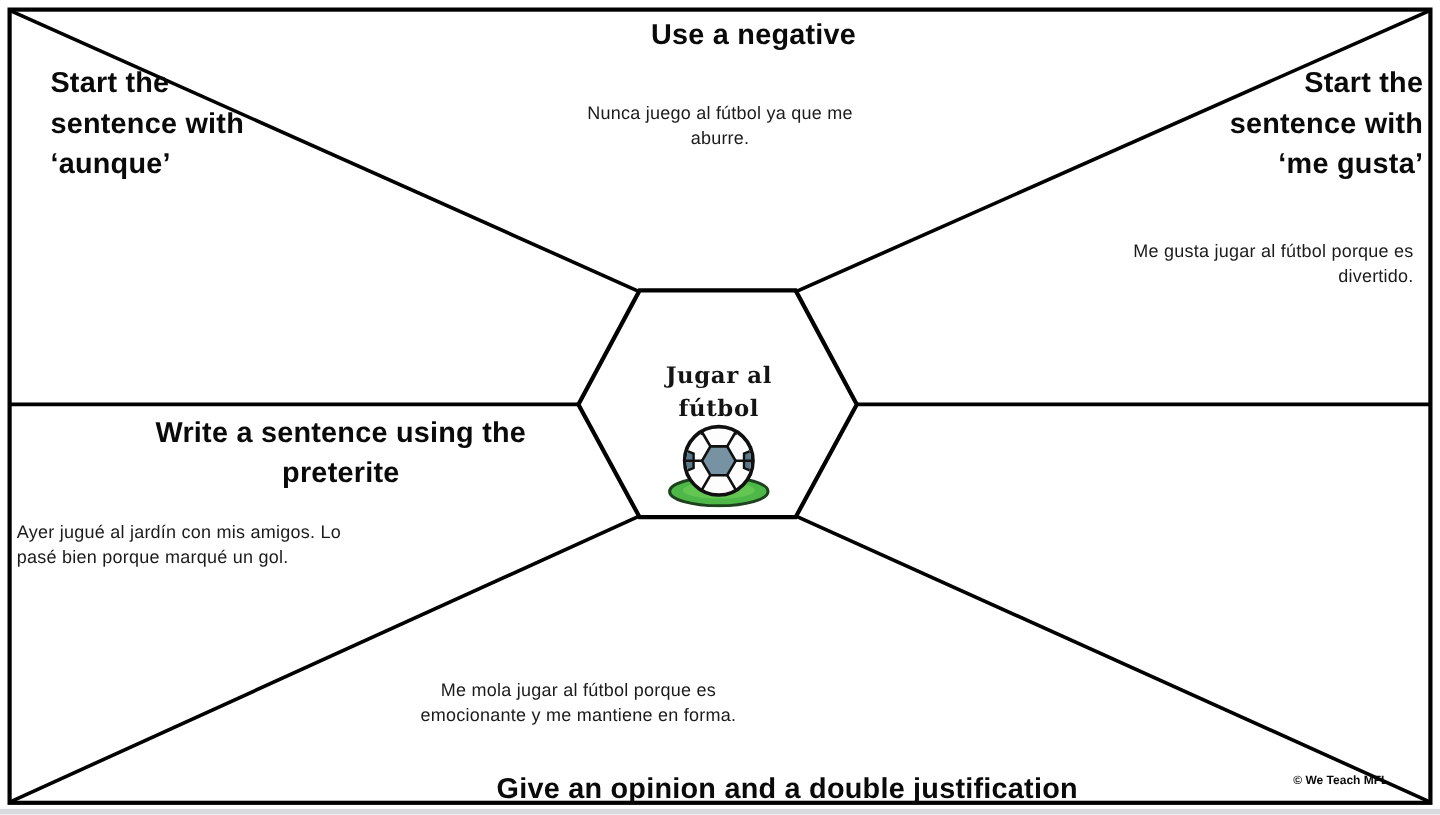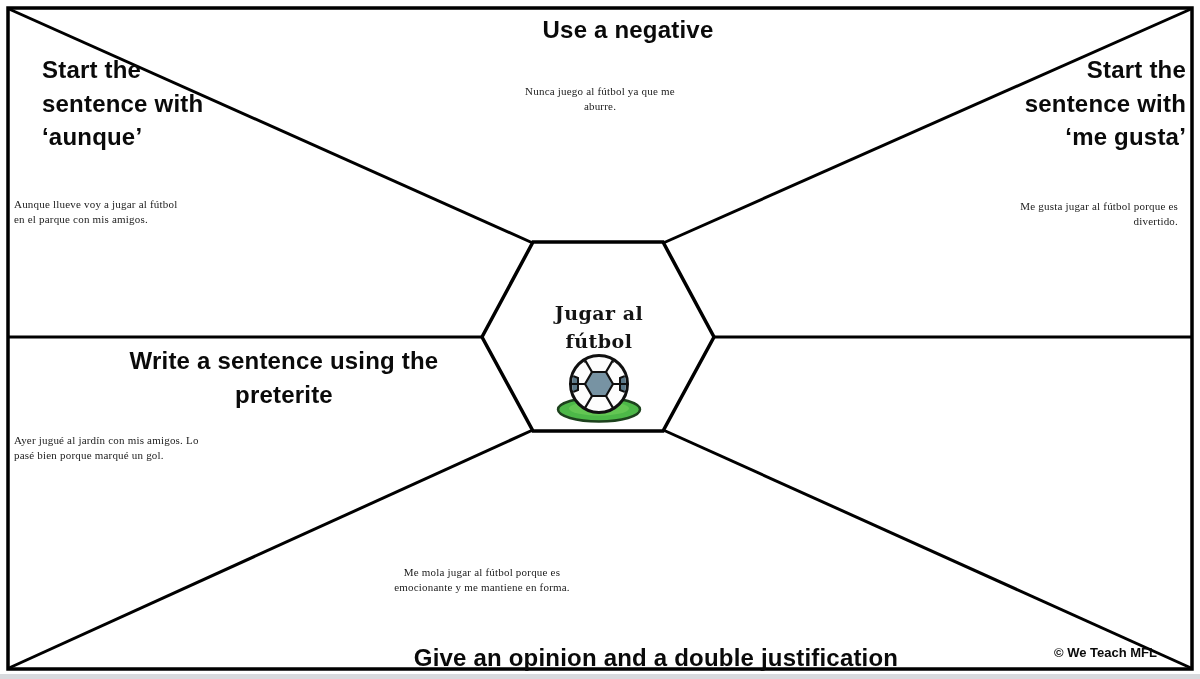--- a/index.html
+++ b/index.html
@@ -29,23 +29,23 @@
   .heading {
     font-family: "Liberation Sans", sans-serif;
     font-weight: 700;
     font-size: 24px;
     line-height: 1.4;
     white-space: pre-line;
     letter-spacing: 0.2px;
     margin-left: 28px;
   }
   .example {
-    font-family: Liberation Serif, serif;
+    font-family: Liberation Sans, sans-serif;
     font-weight: 400;
-    font-size: 11px;
+    font-size: 15px;
     line-height: 1.4;
     white-space: pre-line;
     letter-spacing: 0.2px;
     color: #1b1b1b;
   }
   .align-center { text-align: center; }
   .align-right  { text-align: right; }
   .align-left   { text-align: left; }
 
   .hex-title {
@@ -66,21 +66,21 @@
     height: 72px;
     z-index: 2;
   }
   .copyright {
     position: absolute;
     right: 43px;
     top: 645px;
     z-index: 3;
     font-family: "Liberation Sans", sans-serif;
     font-weight: 700;
-    font-size: 13px;
+    font-size: 10px;
     color: #0a0a0a;
   }
   .bottom-strip {
     position: absolute;
     left: 0;
     top: 674px;
     width: 1200px;
     height: 5px;
     z-index: 4;
   }
@@ -116,22 +116,20 @@
     <polygon points="533,242 663,242 714,337 663,431 533,431 482,337" fill="#ffffff" stroke="#000000" stroke-width="3.5" stroke-linejoin="miter"></polygon>
   </svg>
 
   <div class="text-layer-item heading align-center heading-top">Use a negative</div>
   <div class="text-layer-item example align-center example-top">Nunca juego al fútbol ya que me
 aburre.</div>
 
   <div class="text-layer-item heading align-left heading-top-left">Start the
 sentence with
 ‘aunque’</div>
-  <div class="text-layer-item example align-left example-top-left">Aunque llueve voy a jugar al fútbol
-en el parque con mis amigos.</div>
 
   <div class="text-layer-item heading align-right heading-top-right">Start the
 sentence with
 ‘me gusta’</div>
   <div class="text-layer-item heading align-center heading-mid-left">Write a sentence using the
 preterite</div>
 
   <div class="text-layer-item example align-right example-top-right">Me gusta jugar al fútbol porque es
 divertido.</div>
   <div class="text-layer-item example align-left example-mid-left">Ayer jugué al jardín con mis amigos. Lo

